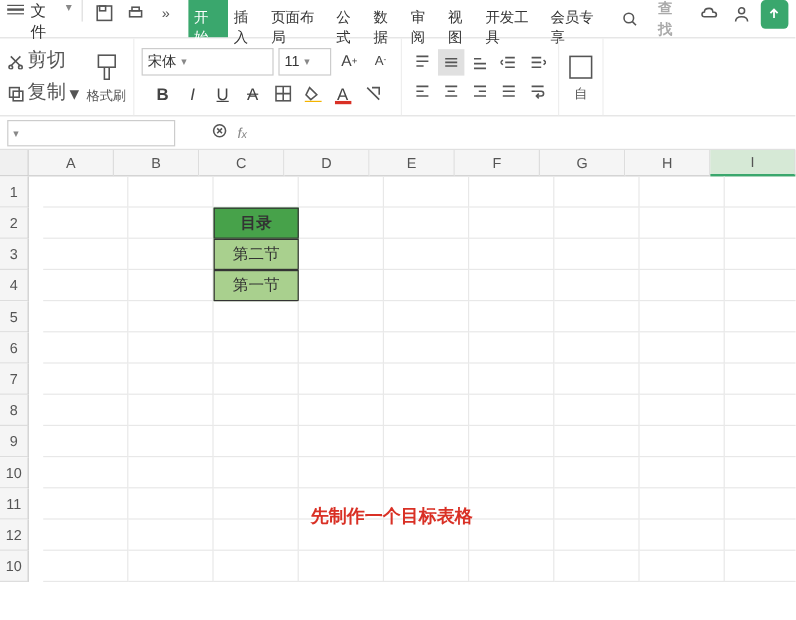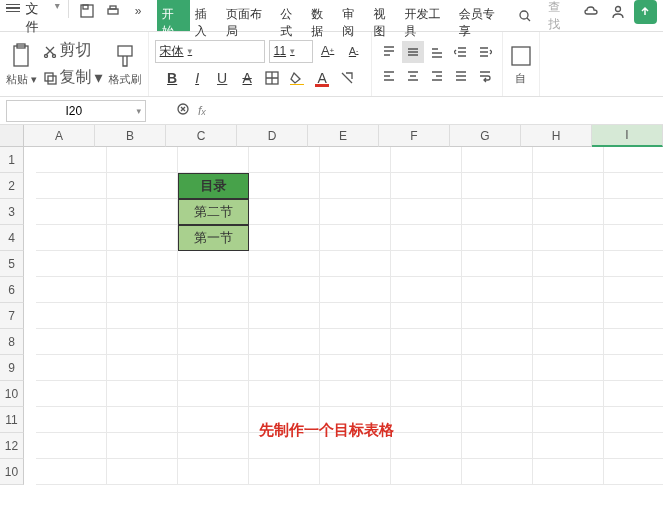--- a/index.html
+++ b/index.html
@@ -7,30 +7,30 @@
 .titlebar{height:32px;background:#fff;border-bottom:1px solid #e0e0e0;display:flex;padding:0 6px;gap:4px;}
 .titlebar .menu-icon{width:16px;height:16px;display:flex;flex-direction:column;justify-content:center;gap:2px;}
 .titlebar .menu-icon span{height:1.5px;background:#555;width:14px;}
 .titlebar .label{font-size:13px;}
 .titlebar .chev{color:#888;font-size:10px;}
 .titlebar .sep{width:1px;height:18px;background:#ddd;margin:0 4px;}
 .titlebar .icon-btn{width:22px;height:22px;display:flex;align-items:center;justify-content:center;color:#555;cursor:pointer;}
 .titlebar .tabs{display:flex;gap:2px;margin-left:4px;}
 .titlebar .tab{padding:6px 3px;font-size:12px;color:#333;cursor:pointer;}
 .titlebar .tab.active{background:#3aa76d;color:#fff;padding:6px 5px;}
-.titlebar .search{margin-left:6px;display:flex;align-items:center;color:#aaa;gap:17px;}
+.titlebar .search{margin-left:6px;display:flex;align-items:center;color:#aaa;gap:17px;font-weight:bold;}
 .titlebar .spacer{flex:1;}
 .titlebar .right-icon{width:24px;height:24px;display:flex;align-items:center;justify-content:center;color:#888;cursor:pointer;}
 .titlebar .share{width:24px;height:24px;background:#3aa76d;border-radius:4px;display:flex;align-items:center;justify-content:center;}
 .ribbon{height:65px;display:flex;border-bottom:1px solid #e0e0e0;align-items:stretch;}
 .ribbon .group{display:flex;align-items:center;padding:0 6px;border-right:1px solid #eee;gap:6px;}
 .ribbon .vstack{display:flex;flex-direction:column;align-items:center;justify-content:center;gap:2px;height:100%;cursor:pointer;}
 .ribbon .vstack .lbl{font-size:11px;color:#555;}
 .ribbon .mini-row{display:flex;align-items:center;gap:3px;font-size:16px;color:#555;cursor:pointer;}
-.ribbon .font-box{display:flex;flex-direction:column;gap:4px;justify-content:center;text-decoration:underline;}
+.ribbon .font-box{display:flex;flex-direction:column;gap:4px;justify-content:center;}
 .ribbon .dd{border:1px solid #ccc;padding:2px 4px;font-size:12px;display:flex;align-items:center;gap:4px;background:#fff;cursor:pointer;}
 .ribbon .dd .arr{font-size:9px;color:#888;}
 .ribbon .btn-row{display:flex;gap:3px;}
 .ribbon .tbtn{width:22px;height:22px;display:flex;align-items:center;justify-content:center;font-size:14px;color:#444;cursor:pointer;}
 .ribbon .grid3x2{display:grid;grid-template-columns:repeat(5,22px);grid-template-rows:repeat(2,22px);gap:2px;}
 .ribbon .ab{width:22px;height:22px;display:flex;align-items:center;justify-content:center;cursor:pointer;}
 .svgln{stroke:#555;stroke-width:1.3;fill:none;}
 .namebox-row{height:28px;display:flex;align-items:center;border-bottom:1px solid #e0e0e0;}
 .namebox{width:140px;border:1px solid #ccc;margin:2px 0 2px 6px;height:22px;display:flex;align-items:center;padding:0 4px;}
 .namebox input{border:0;width:100%;text-align:center;font-size:12px;outline:none;}
@@ -107,27 +107,20 @@
     </div>
   <div class="share">
       <svg width="14" height="14">
         <path d="M7 10 L7 3 M4 6 L7 3 L10 6" stroke="#fff" stroke-width="1.5" fill="none"></path>
       </svg>
     </div>
 </div>
 
 <div class="ribbon">
   <div class="group">
-    <div class="vstack">
-      <svg width="26" height="28">
-          <rect x="6" y="4" width="14" height="20" class="svgln"></rect>
-          <rect x="9" y="2" width="8" height="4" class="svgln"></rect>
-        </svg>
-      <span class="lbl"><span>粘贴</span> ▾</span>
-    </div>
     <div style="display:flex;flex-direction:column;gap:6px;justify-content:center;">
       <div class="mini-row">
           <svg width="14" height="14">
             <path d="M3 3 L11 11 M11 3 L3 11" class="svgln"></path>
             <circle cx="3" cy="12" r="1.5" class="svgln"></circle>
             <circle cx="11" cy="12" r="1.5" class="svgln"></circle>
           </svg>
           <span>剪切</span>
         </div>
       <div class="mini-row"><svg width="14" height="14">
@@ -247,21 +240,20 @@
       <svg width="24" height="26">
           <rect x="3" y="4" width="18" height="18" class="svgln"></rect>
         </svg>
       <span class="lbl">自</span>
     </div>
   </div>
 </div>
 
 <div class="namebox-row">
   <div class="namebox">
-    <input value="I20" style="">
     <span class="ddarr">▾</span>
   </div>
   <div class="fx-area">
     <span><svg width="14" height="14">
           <circle cx="7" cy="7" r="5" class="svgln"></circle>
           <path d="M5 5 L9 9 M9 5 L5 9" class="svgln"></path>
         </svg></span>
     <span style="font-style:italic;">f<span style="font-size:9px;">x</span></span>
   </div>
 </div>

